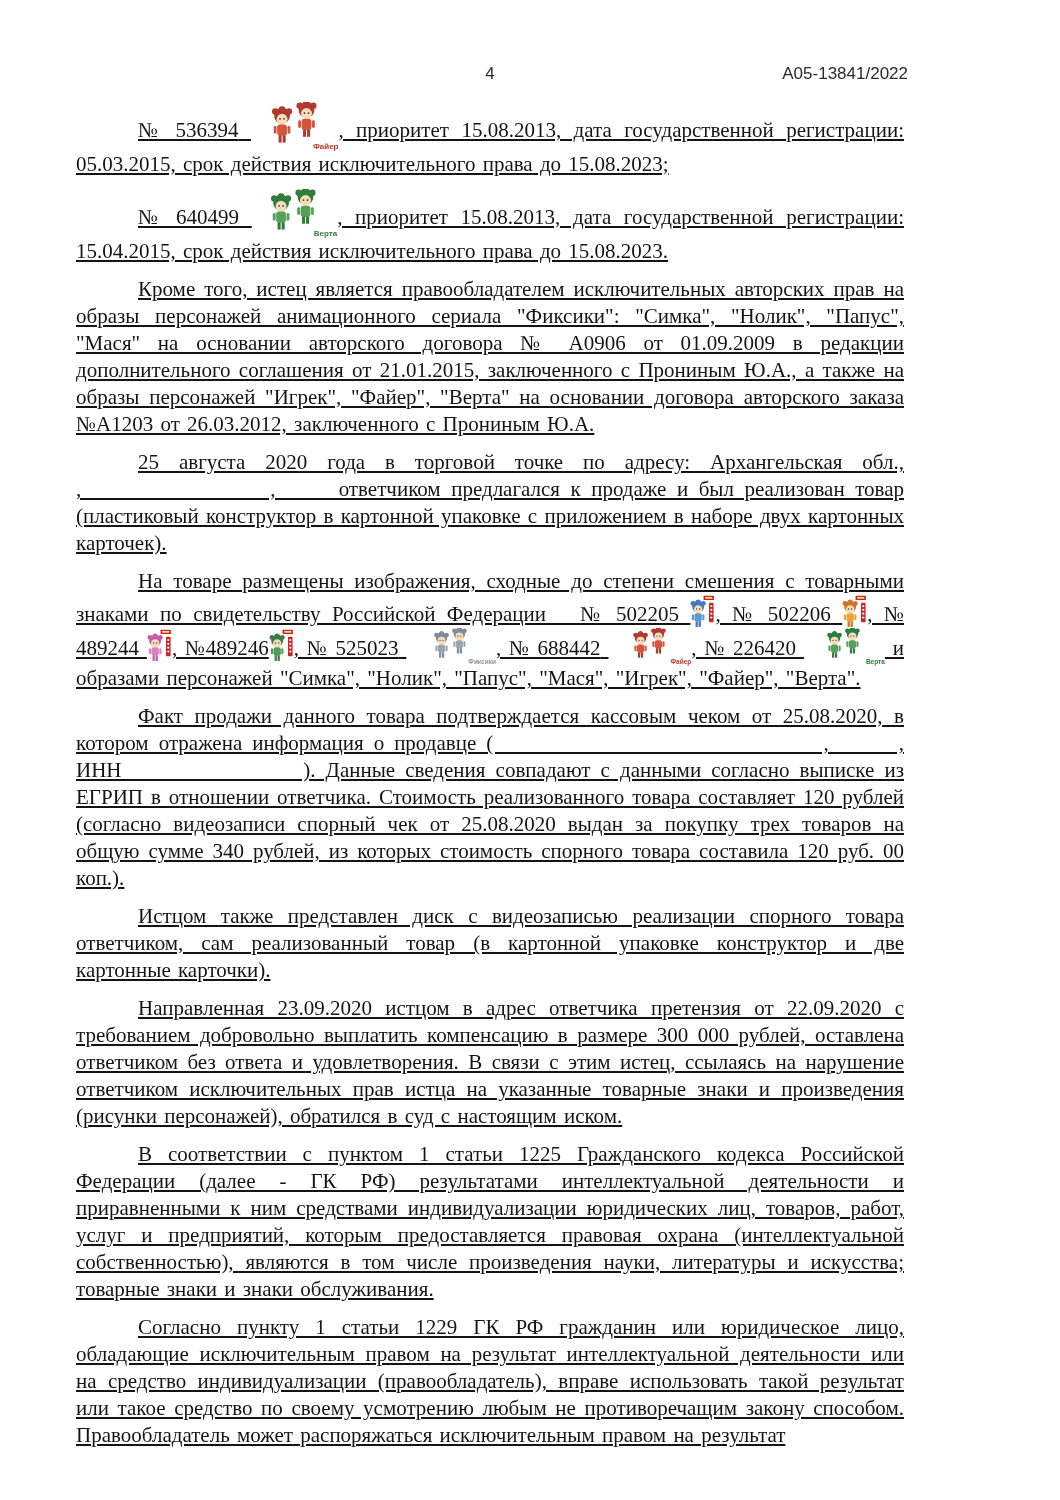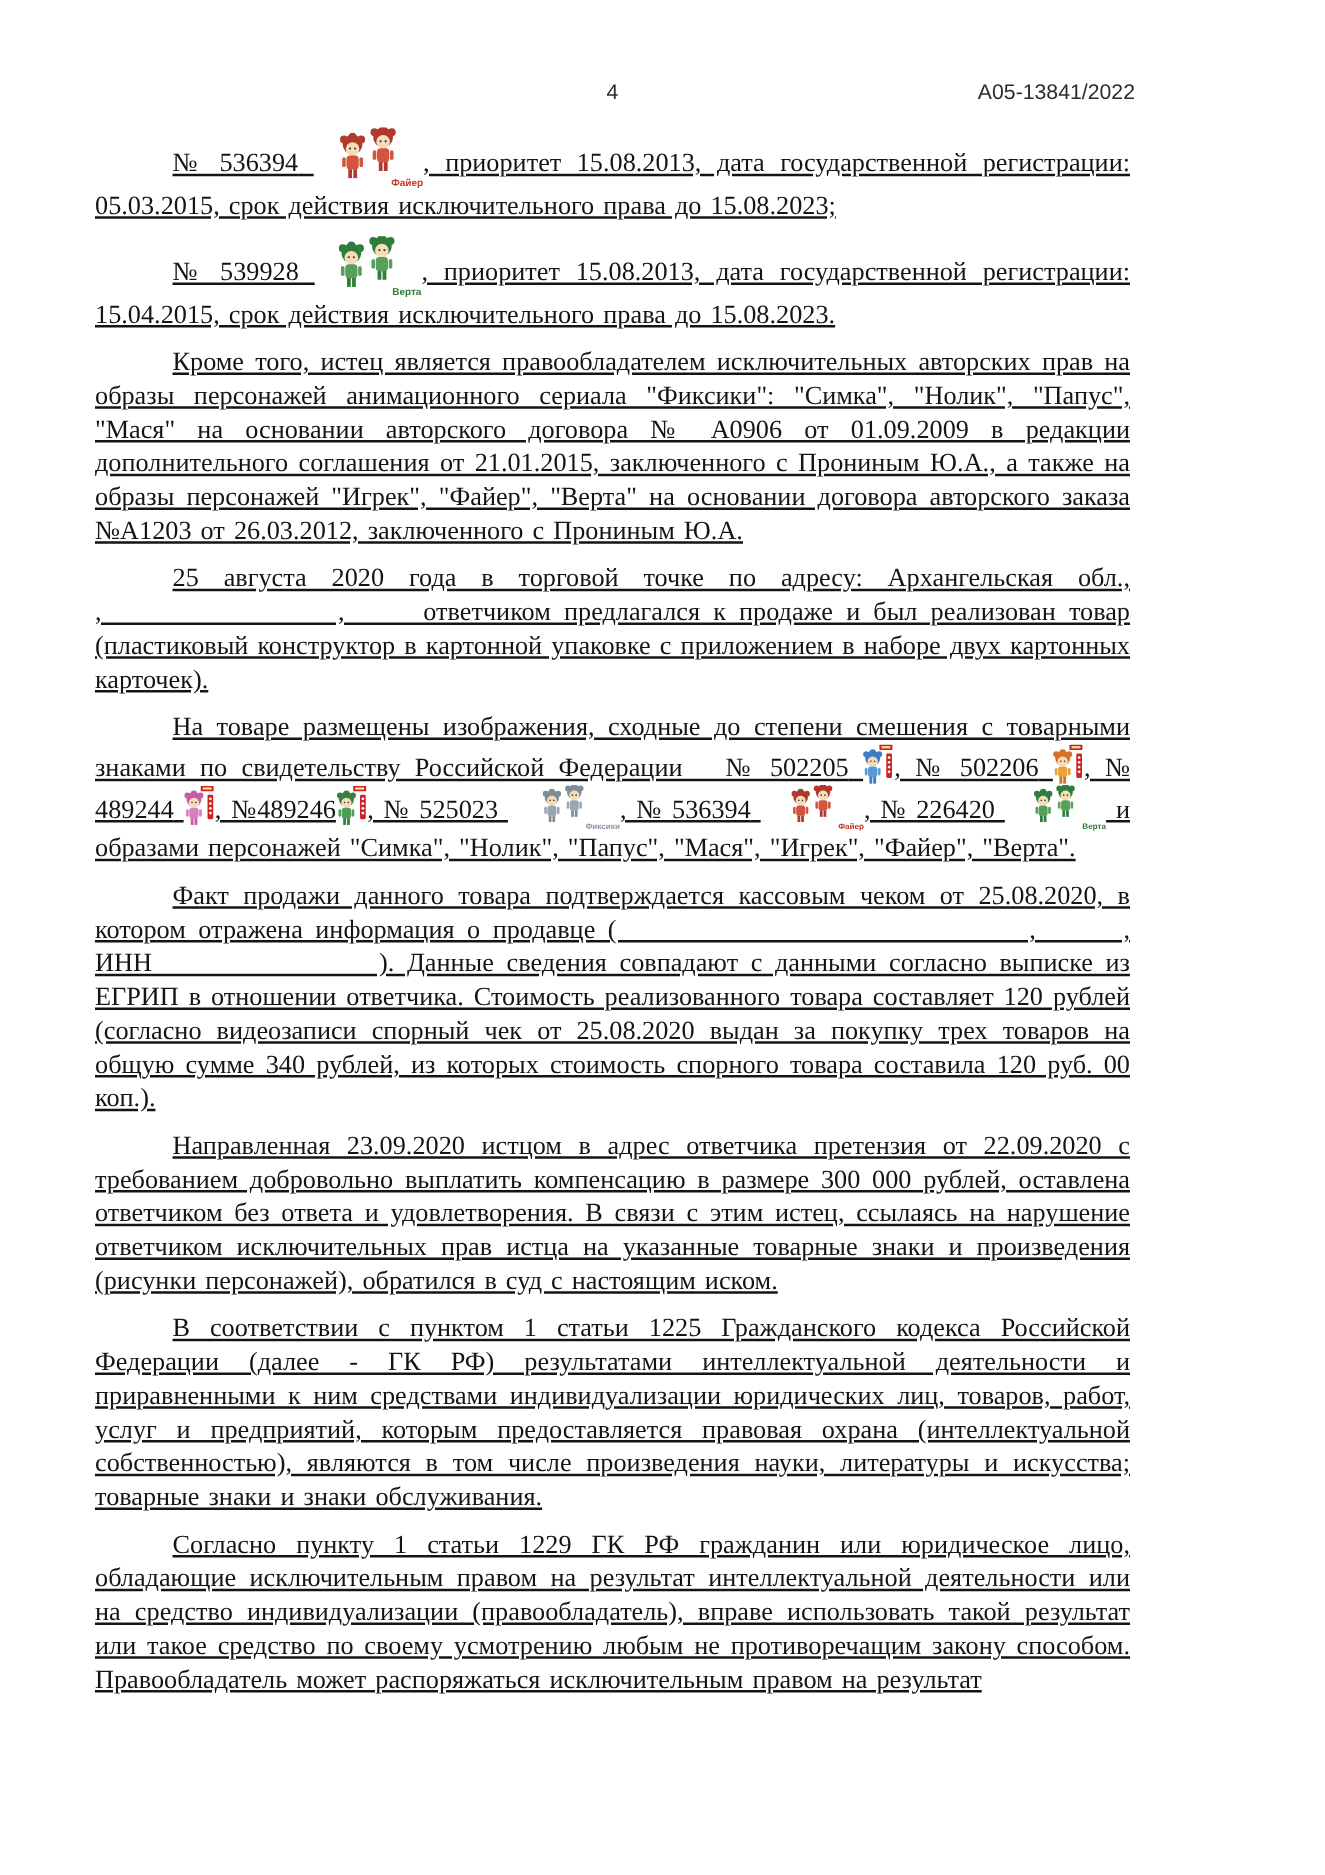--- a/index.html
+++ b/index.html
@@ -61,21 +61,21 @@
           <circle cx="24" cy="8" r="3.8" fill="#f7dcb8"></circle>
           <circle cx="22.6" cy="7.7" r="0.6" fill="#333"></circle>
           <circle cx="25.4" cy="7.7" r="0.6" fill="#333"></circle>
           <rect x="20.6" y="11.6" width="6.8" height="7.8" rx="2" fill="#d4553e"></rect>
           <rect x="18.2" y="12.6" width="2" height="5.5" rx="1" fill="#d4553e"></rect>
           <rect x="27.8" y="12.6" width="2" height="5.5" rx="1" fill="#d4553e"></rect>
           <rect x="21.6" y="19.2" width="2.1" height="5" fill="#b03a2e"></rect>
           <rect x="24.4" y="19.2" width="2.1" height="5" fill="#b03a2e"></rect>
         </svg><span class="cap" style="color: rgb(192, 57, 43);">Файер</span></span><span>,  приоритет 15.08.2013, дата государственной регистрации: 05.03.2015, срок действия исключительного права до 15.08.2023;</span></p>
 
-  <p class="para"><span>№  539928</span> <span class="tm tm-lg"><svg width="46" height="41" viewBox="0 0 32 28.5" xmlns="http://www.w3.org/2000/svg">
+  <p class="para"><span>№  640499</span> <span class="tm tm-lg"><svg width="46" height="41" viewBox="0 0 32 28.5" xmlns="http://www.w3.org/2000/svg">
           <circle cx="7" cy="9.5" r="5.5" fill="#2f7d3a"></circle>
           <circle cx="2.2" cy="6.6" r="2.2" fill="#2f7d3a"></circle>
           <circle cx="11.8" cy="6.6" r="2.2" fill="#2f7d3a"></circle>
           <circle cx="7" cy="5.3" r="2.4" fill="#2f7d3a"></circle>
           <circle cx="7" cy="12" r="3.8" fill="#f7dcb8"></circle>
           <circle cx="5.6" cy="11.7" r="0.6" fill="#333"></circle>
           <circle cx="8.4" cy="11.7" r="0.6" fill="#333"></circle>
           <rect x="3.6" y="15.6" width="6.8" height="7.8" rx="2" fill="#57a05a"></rect>
           <rect x="1.2" y="16.6" width="2" height="5.5" rx="1" fill="#57a05a"></rect>
           <rect x="10.8" y="16.6" width="2" height="5.5" rx="1" fill="#57a05a"></rect>
@@ -198,21 +198,21 @@
           <circle cx="28.8" cy="2.6" r="2.2" fill="#7f8d99"></circle>
           <circle cx="24" cy="1.3" r="2.4" fill="#7f8d99"></circle>
           <circle cx="24" cy="8" r="3.8" fill="#f7dcb8"></circle>
           <circle cx="22.6" cy="7.7" r="0.6" fill="#333"></circle>
           <circle cx="25.4" cy="7.7" r="0.6" fill="#333"></circle>
           <rect x="20.6" y="11.6" width="6.8" height="7.8" rx="2" fill="#9aa7b2"></rect>
           <rect x="18.2" y="12.6" width="2" height="5.5" rx="1" fill="#9aa7b2"></rect>
           <rect x="27.8" y="12.6" width="2" height="5.5" rx="1" fill="#9aa7b2"></rect>
           <rect x="21.6" y="19.2" width="2.1" height="5" fill="#7f8d99"></rect>
           <rect x="24.4" y="19.2" width="2.1" height="5" fill="#7f8d99"></rect>
-        </svg><span class="cap" style="color: rgb(138, 151, 163);">Фиксики</span></span><span>, № 536394</span> <span class="tm tm-sm"><svg width="34" height="30" viewBox="0 0 32 28.5" xmlns="http://www.w3.org/2000/svg">
+        </svg><span class="cap" style="color: rgb(138, 151, 163);">Фиксики</span></span><span>, № 688442</span> <span class="tm tm-sm"><svg width="34" height="30" viewBox="0 0 32 28.5" xmlns="http://www.w3.org/2000/svg">
           <circle cx="7" cy="9.5" r="5.5" fill="#b03a2e"></circle>
           <circle cx="2.2" cy="6.6" r="2.2" fill="#b03a2e"></circle>
           <circle cx="11.8" cy="6.6" r="2.2" fill="#b03a2e"></circle>
           <circle cx="7" cy="5.3" r="2.4" fill="#b03a2e"></circle>
           <circle cx="7" cy="12" r="3.8" fill="#f7dcb8"></circle>
           <circle cx="5.6" cy="11.7" r="0.6" fill="#333"></circle>
           <circle cx="8.4" cy="11.7" r="0.6" fill="#333"></circle>
           <rect x="3.6" y="15.6" width="6.8" height="7.8" rx="2" fill="#d4553e"></rect>
           <rect x="1.2" y="16.6" width="2" height="5.5" rx="1" fill="#d4553e"></rect>
           <rect x="10.8" y="16.6" width="2" height="5.5" rx="1" fill="#d4553e"></rect>
@@ -252,20 +252,21 @@
           <circle cx="25.4" cy="7.7" r="0.6" fill="#333"></circle>
           <rect x="20.6" y="11.6" width="6.8" height="7.8" rx="2" fill="#57a05a"></rect>
           <rect x="18.2" y="12.6" width="2" height="5.5" rx="1" fill="#57a05a"></rect>
           <rect x="27.8" y="12.6" width="2" height="5.5" rx="1" fill="#57a05a"></rect>
           <rect x="21.6" y="19.2" width="2.1" height="5" fill="#2f7d3a"></rect>
           <rect x="24.4" y="19.2" width="2.1" height="5" fill="#2f7d3a"></rect>
         </svg><span class="cap" style="color: rgb(47, 125, 58);">Верта</span></span><span> и образами персонажей "Симка", "Нолик", "Папус", "Мася", "Игрек", "Файер", "Верта".</span></p>
 
   <p class="para">Факт продажи данного товара подтверждается кассовым чеком от 25.08.2020, в котором отражена информация о продавце (&nbsp;&nbsp;&nbsp;&nbsp;&nbsp;&nbsp;&nbsp;&nbsp;&nbsp;&nbsp;&nbsp;&nbsp;&nbsp;&nbsp;&nbsp;&nbsp;&nbsp;&nbsp;&nbsp;&nbsp;&nbsp;&nbsp;&nbsp;&nbsp;&nbsp;&nbsp;&nbsp;&nbsp;&nbsp;&nbsp;&nbsp;&nbsp;&nbsp;,&nbsp;&nbsp;&nbsp;&nbsp;&nbsp;&nbsp;&nbsp;, ИНН&nbsp;&nbsp;&nbsp;&nbsp;&nbsp;&nbsp;&nbsp;&nbsp;&nbsp;&nbsp;&nbsp;&nbsp;&nbsp;&nbsp;&nbsp;&nbsp;&nbsp;&nbsp;). Данные сведения совпадают с данными согласно выписке из ЕГРИП в отношении ответчика. Стоимость реализованного товара составляет 120 рублей (согласно видеозаписи спорный чек от 25.08.2020 выдан за покупку трех товаров на общую сумме 340 рублей, из которых стоимость спорного товара составила 120 руб. 00 коп.).</p>
 
+  <p class="para">Истцом также представлен диск с видеозаписью реализации спорного товара ответчиком, сам реализованный товар (в картонной упаковке конструктор и две картонные карточки).</p>
 
   <p class="para">Направленная 23.09.2020 истцом в адрес ответчика претензия от 22.09.2020 с требованием добровольно выплатить компенсацию в размере 300 000 рублей, оставлена ответчиком без ответа и удовлетворения. В связи с этим истец, ссылаясь на нарушение ответчиком исключительных прав истца на указанные товарные знаки и произведения (рисунки персонажей), обратился в суд с настоящим иском.</p>
 
   <p class="para">В соответствии с пунктом 1 статьи 1225 Гражданского кодекса Российской Федерации (далее - ГК РФ) результатами интеллектуальной деятельности и приравненными к ним средствами индивидуализации юридических лиц, товаров, работ, услуг и предприятий, которым предоставляется правовая охрана (интеллектуальной собственностью), являются в том числе произведения науки, литературы и искусства; товарные знаки и знаки обслуживания.</p>
 
   <p class="para">Согласно пункту 1 статьи 1229 ГК РФ гражданин или юридическое лицо, обладающие исключительным правом на результат интеллектуальной деятельности или на средство индивидуализации (правообладатель), вправе использовать такой результат или такое средство по своему усмотрению любым не противоречащим закону способом. Правообладатель может распоряжаться исключительным правом на результат</p>
 
 </div>
 
 </body></html>

